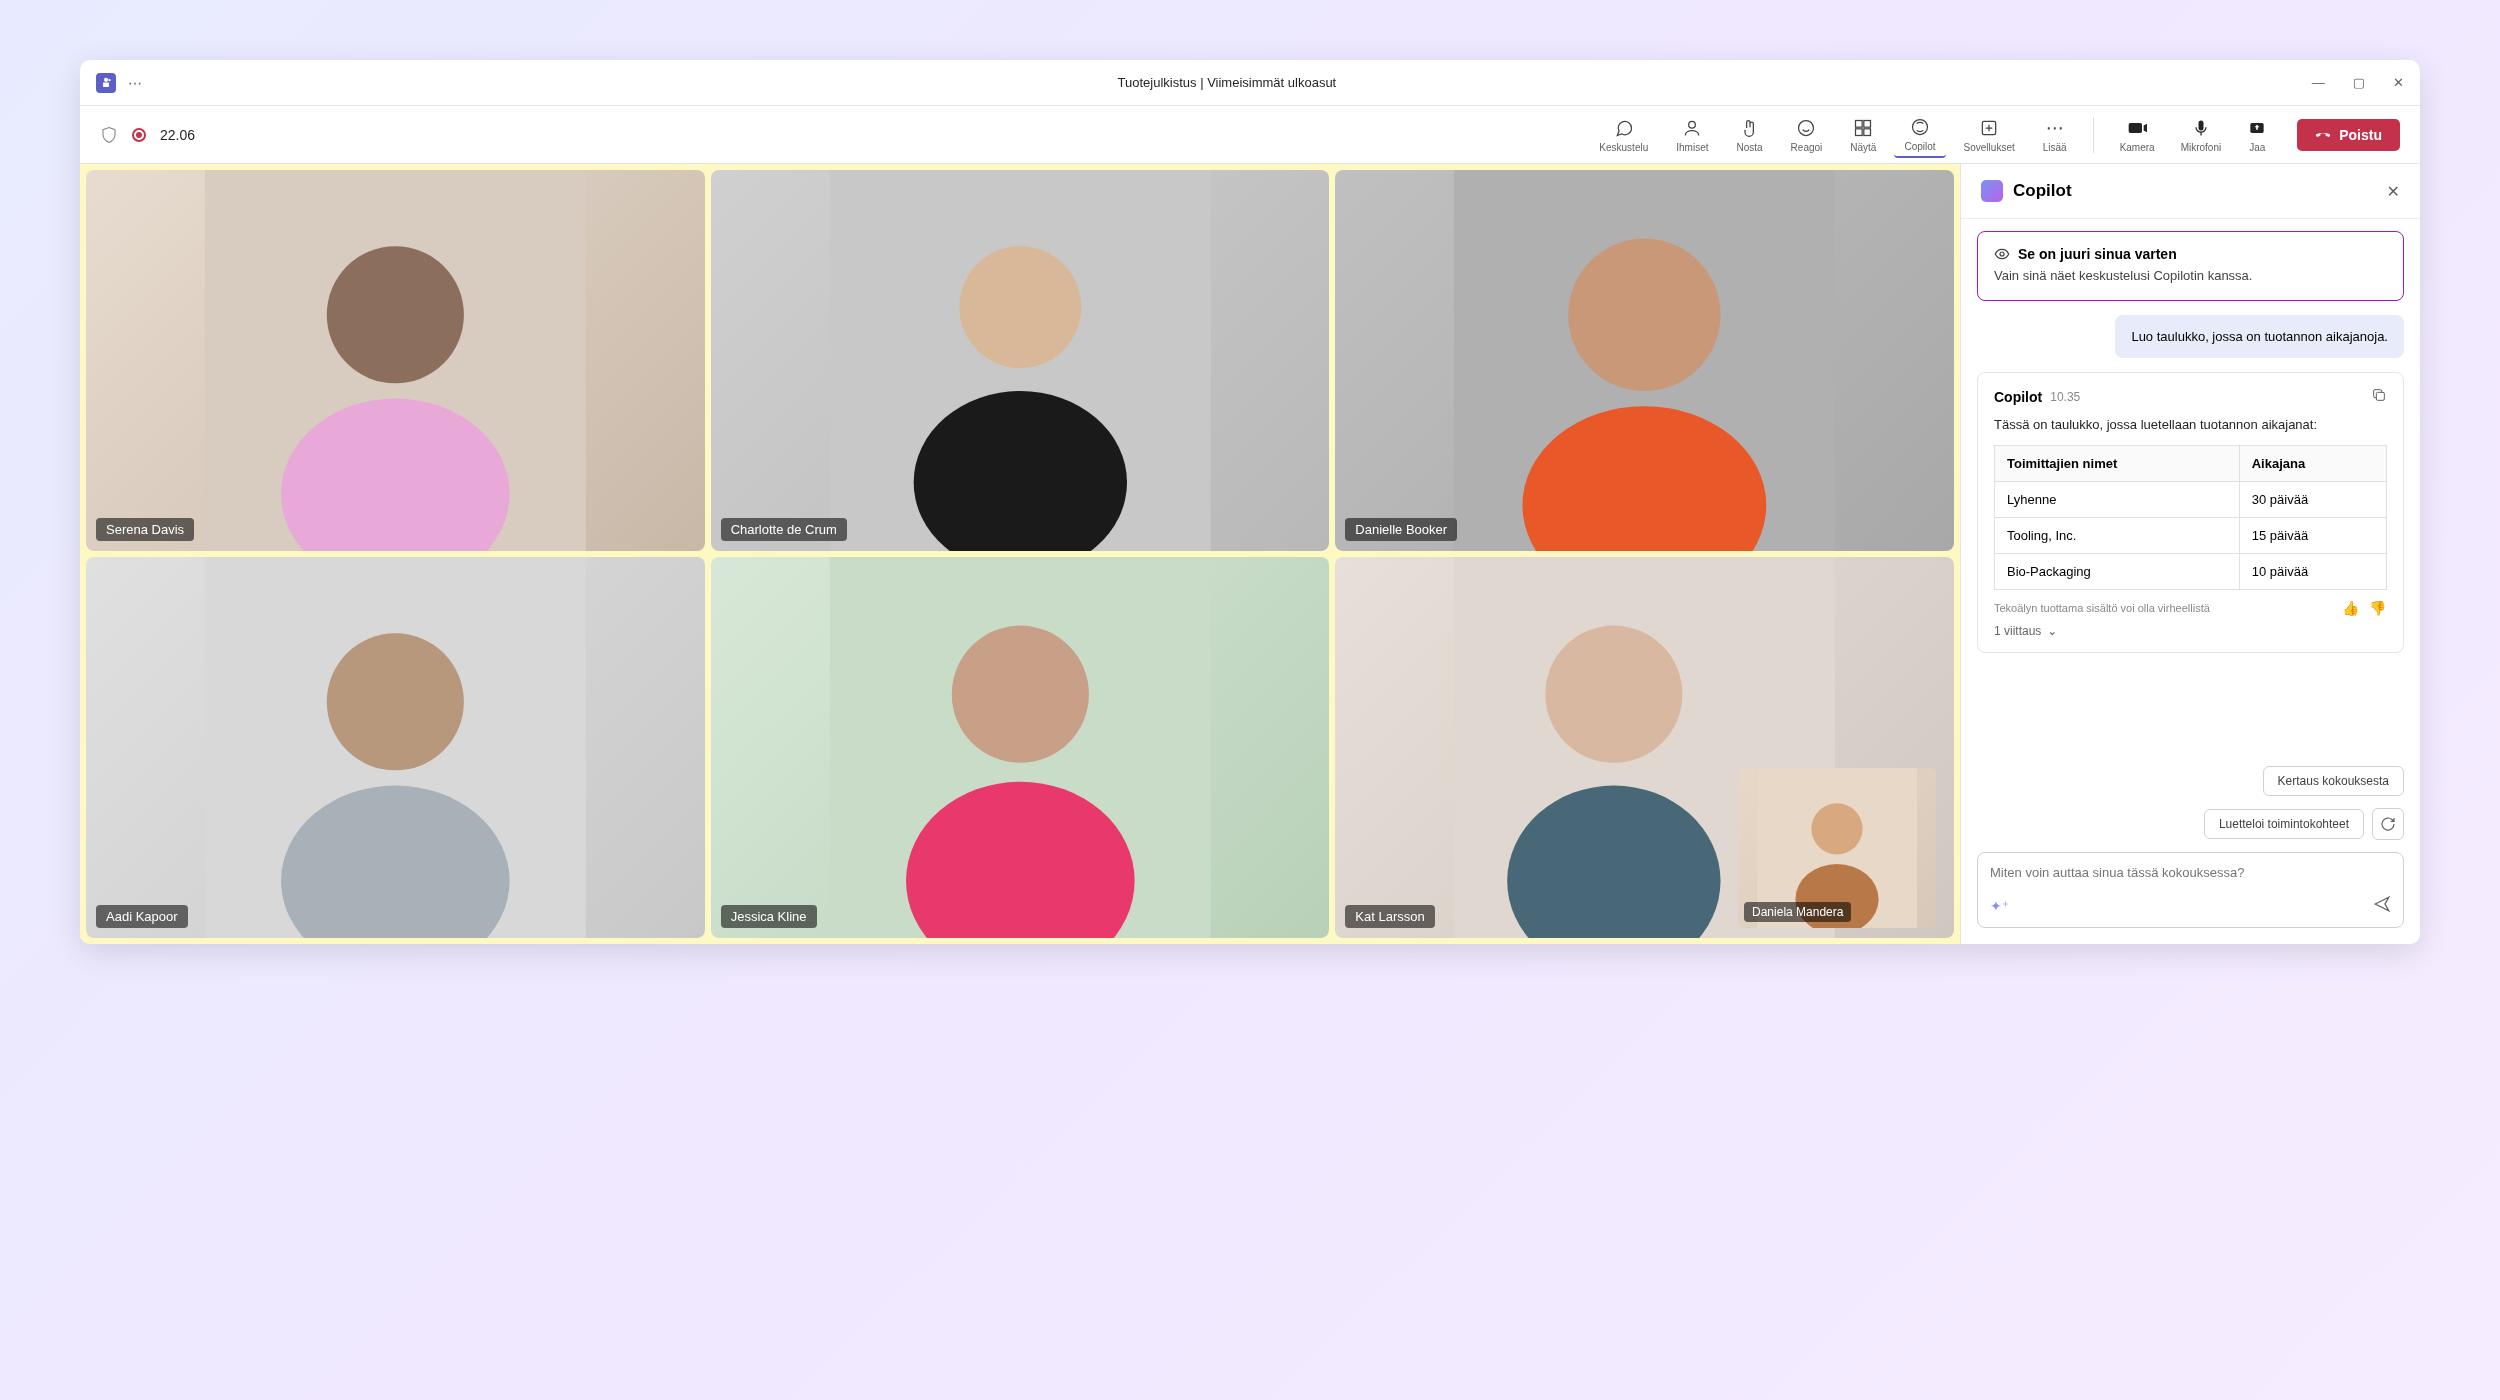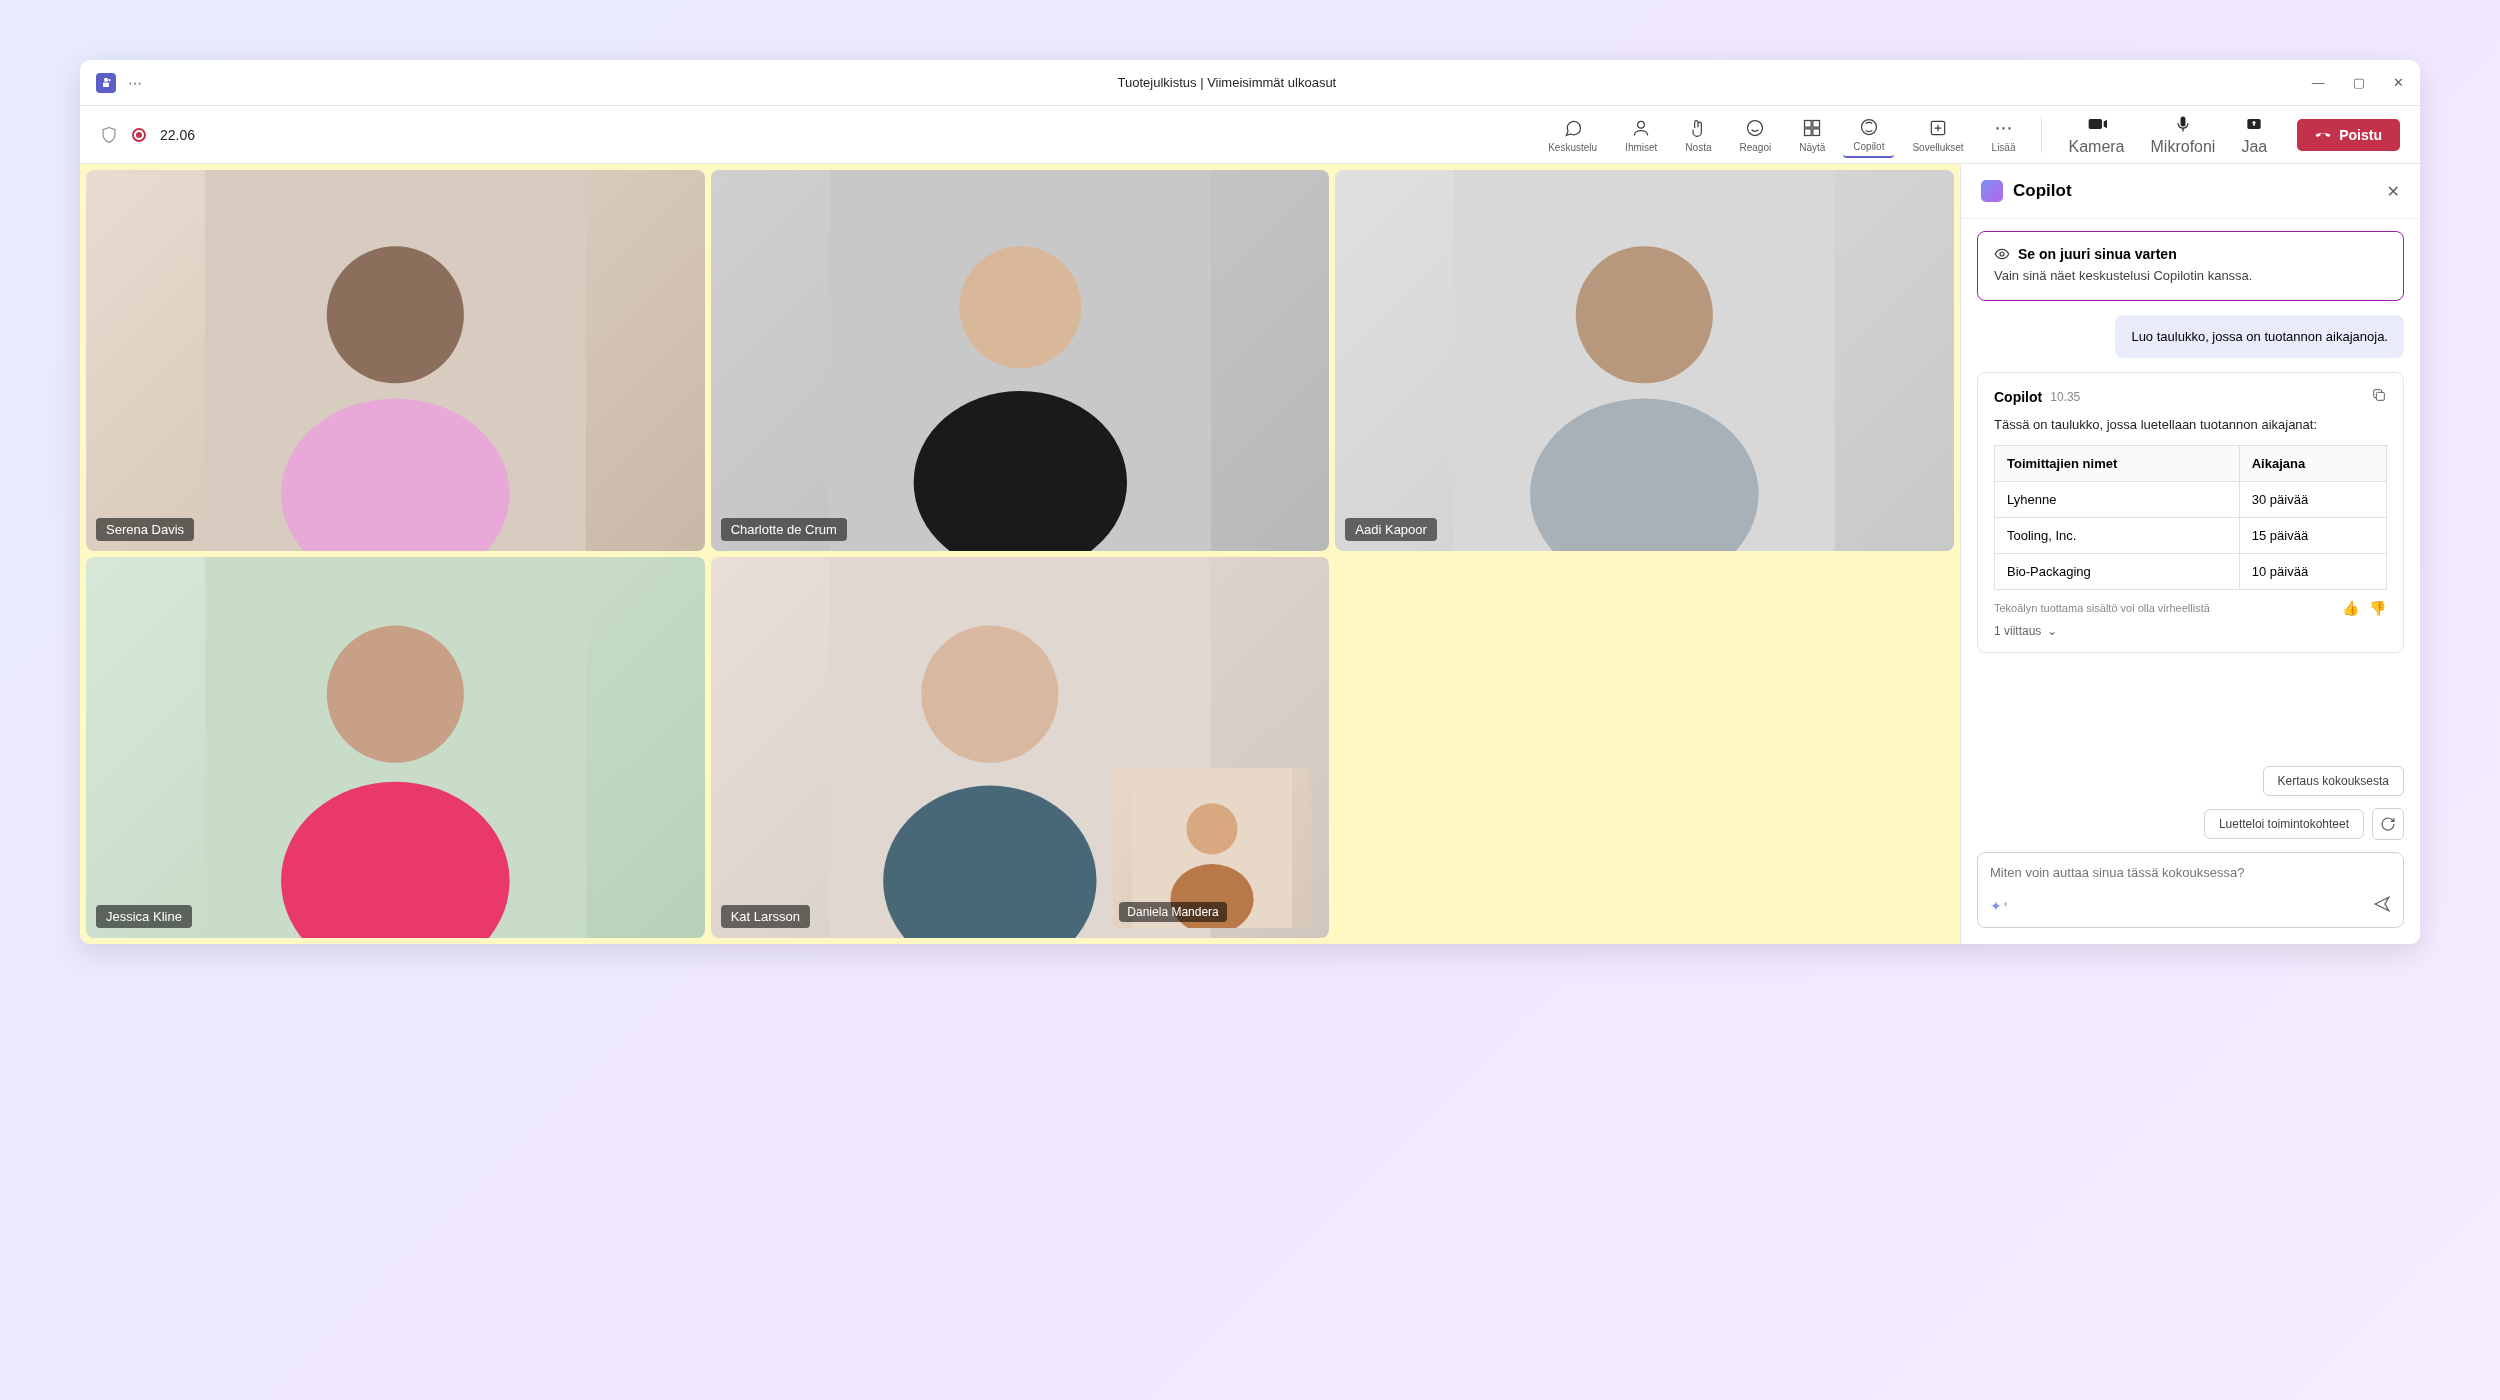--- a/index.html
+++ b/index.html
@@ -20,21 +20,21 @@
 .timer { font-size: 14px; color: #242424; }
 .tl-right { margin-left: auto; display: flex; align-items: center; gap: 8px; }
 .tool-btn { display: flex; flex-direction: column; align-items: center; gap: 3px; padding: 4px 10px; cursor: pointer; border-radius: 4px; }
 .tool-btn.active { border-bottom: 2px solid #5b5fc7; }
 .tool-btn .ico { font-size: 18px; color: #424242; height: 22px; display: flex; align-items: center; }
 .tool-btn .lbl { font-size: 10px; color: #616161; }
 .divider { width: 1px; height: 36px; background: #e0e0e0; margin: 0 8px; }
 .ctrl-group { display: flex; align-items: center; gap: 6px; }
 .ctrl-btn { display: flex; flex-direction: column; align-items: center; gap: 3px; padding: 4px 10px; cursor: pointer; }
 .ctrl-btn .ico { font-size: 18px; color: #242424; height: 22px; display: flex; align-items: center; }
-.ctrl-btn .lbl { font-size: 16px; color: #616161; }
+.ctrl-btn .lbl { font-size: 10px; color: #616161; }
 .leave-btn { background: #c4314b; color: #fff; border: none; border-radius: 5px; padding: 8px 18px; font-size: 14px; font-weight: 600; cursor: pointer; display: flex; align-items: center; gap: 8px; margin-left: 12px; }
 .content { display: flex; height: 780px; }
 .video-grid { flex: 1; display: grid; grid-template-columns: repeat(3, 1fr); grid-template-rows: repeat(2, 1fr); gap: 6px; padding: 6px; background: #fef9c3; }
 .tile { position: relative; border-radius: 8px; overflow: hidden; background: linear-gradient(135deg, #d4d4d4, #e8e8e8); }
 .avatar-svg { width: 100%; height: 100%; }
 .name-tag { position: absolute; bottom: 10px; left: 10px; background: rgba(0,0,0,0.55); color: #fff; padding: 4px 10px; border-radius: 4px; font-size: 13px; }
 .pip { position: absolute; bottom: 10px; right: 18px; width: 32%; height: 42%; border-radius: 6px; overflow: hidden; background: linear-gradient(135deg, #e8d8c8, #d8c8b8); }
 .pip .name-tag { bottom: 6px; left: 6px; font-size: 12px; padding: 3px 8px; }
 .sidebar { width: 460px; border-left: 1px solid #e5e5e5; display: flex; flex-direction: column; background: #fff; }
 .sb-header { display: flex; align-items: center; gap: 10px; padding: 16px 20px; border-bottom: 1px solid #eee; }
@@ -215,20 +215,28 @@
         <div class="name-tag">Serena Davis</div>
       </div>
       <div class="tile" style="background:linear-gradient(135deg,#d0d0d0,#b8b8b8)">
         <svg class="avatar-svg" viewBox="0 0 100 100">
             <rect width="100" height="100" fill="#c8c8c8"></rect>
             <circle cx="50" cy="36" r="16" fill="#d8b898"></circle>
             <ellipse cx="50" cy="82" rx="28" ry="24" fill="#1a1a1a"></ellipse>
           </svg>
         <div class="name-tag">Charlotte de Crum</div>
       </div>
+      <div class="tile" style="background:linear-gradient(135deg,#c0c0c0,#a8a8a8)">
+        <svg class="avatar-svg" viewBox="0 0 100 100">
+            <rect width="100" height="100" fill="#b0b0b0"></rect>
+            <circle cx="50" cy="38" r="20" fill="#c89878"></circle>
+            <ellipse cx="50" cy="88" rx="32" ry="26" fill="#e85828"></ellipse>
+          </svg>
+        <div class="name-tag">Danielle Booker</div>
+      </div>
       <div class="tile" style="background:linear-gradient(135deg,#e0e0e0,#c8c8c8)">
         <svg class="avatar-svg" viewBox="0 0 100 100">
             <rect width="100" height="100" fill="#d8d8d8"></rect>
             <circle cx="50" cy="38" r="18" fill="#b8987c"></circle>
             <ellipse cx="50" cy="85" rx="30" ry="25" fill="#a8b0b8"></ellipse>
           </svg>
         <div class="name-tag">Aadi Kapoor</div>
       </div>
       <div class="tile" style="background:linear-gradient(135deg,#d8e8d8,#b8d0b8)">
         <svg class="avatar-svg" viewBox="0 0 100 100">

